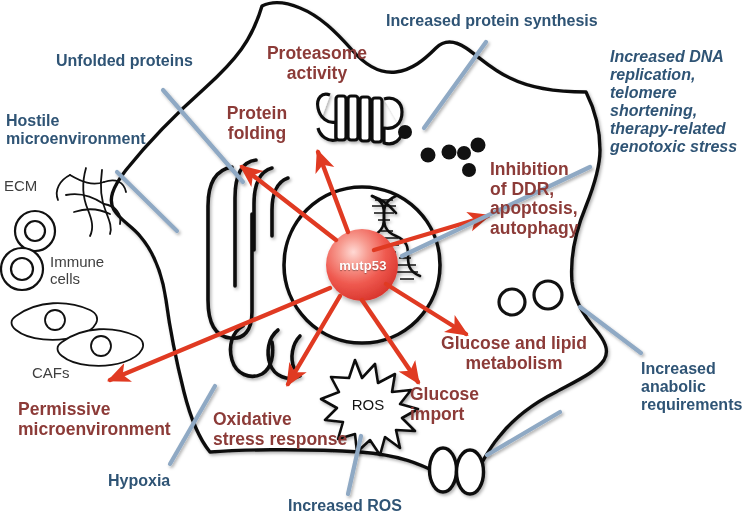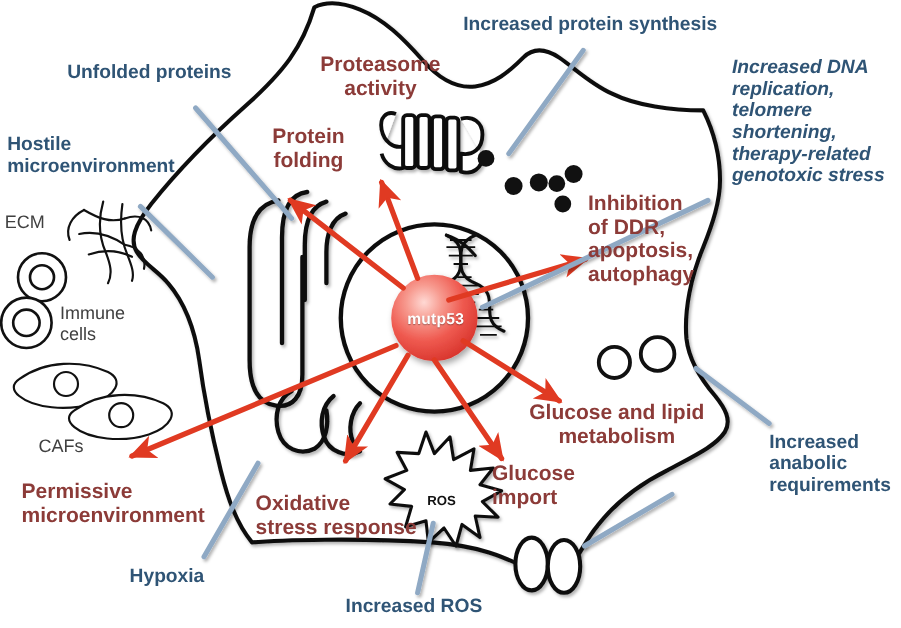--- a/index.html
+++ b/index.html
@@ -15,21 +15,21 @@
   .lbl-ext{color:#2f5475;font-size:16px;}
   .lbl-int{color:#8c3b38;font-size:17.5px;}
   .lbl-plain{color:#404040;font-size:15px;font-weight:normal;}
   .ctr{text-align:center;}
   .lft{text-align:left;}
   .nuc-label{
     position:absolute;color:#ffffff;font-size:13px;font-weight:bold;
     letter-spacing:.2px;text-shadow:0 1px 1px rgba(0,0,0,.35);
   }
   .ros-label{
-    position:absolute;color:#121212;font-size:11px;font-weight:bold;margin-top:16px;
+    position:absolute;color:#121212;font-size:15px;font-weight:normal;
   }
 </style>
 </head>
 <body>
 
 <div id="stage">
 
   <svg id="scene" viewBox="0 0 751 523">
     <defs>
       <radialGradient id="nucGrad" cx="38%" cy="32%" r="72%">

